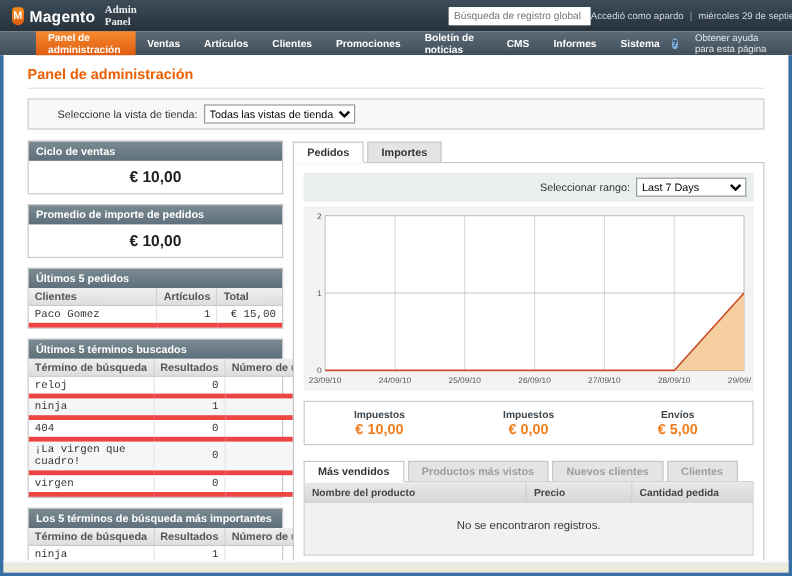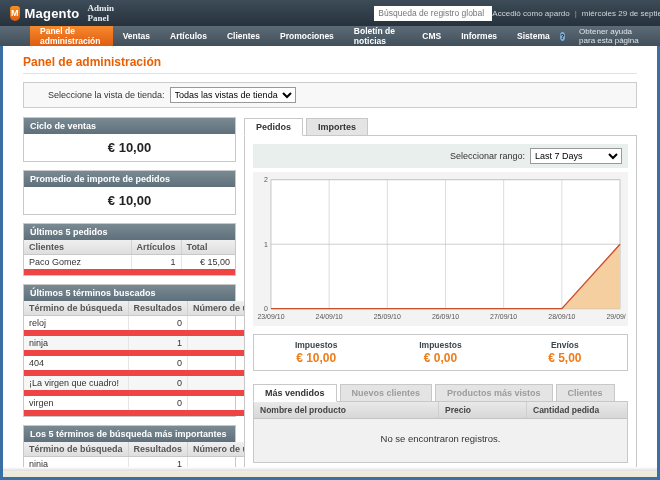--- a/index.html
+++ b/index.html
@@ -39,21 +39,21 @@
   .col-left { width:213px; flex:none; display:flex; flex-direction:column; gap:8px; }
   .col-right { flex:1; min-width:0; }
 
   
   .card { border:1px solid #c8c8c8; background:#fff; }
   .card-h { background:linear-gradient(#7a8a93,#5e707b); color:#fff; font-size:9px; font-weight:bold; padding:3px 6px; }
   .card-big { text-align:center; font-size:13px; font-weight:bold; padding:6px 0; color:#222; }
   table.mini { width:100%; border-collapse:collapse; font-size:9px; }
   table.mini th { background:linear-gradient(#efefef,#dedede); color:#555; font-weight:bold; text-align:left; padding:2px 5px; border-right:1px solid #d2d2d2; border-bottom:1px solid #c8c8c8; white-space:nowrap; }
   table.mini th:last-child { border-right:0; }
-  table.mini td { padding:2px 5px; border-right:1px solid #e6e6e6; border-bottom:6px solid #ef4444; color:#333; }
+  table.mini td { padding:2px 5px; border-right:1px solid #e6e6e6; border-bottom:4px solid #ef4444; color:#333;font-family:Liberation Mono, monospace; }
   table.mini td:last-child { border-right:0; }
   table.mini tr:nth-child(odd) td { background:#f6f6f6; }
   td.num, th.num { text-align:right; }
 
   
   .tabs { display:flex; gap:3px; }
   .tab { font-size:9px; font-weight:bold; padding:3px 11px; border:1px solid #c8c8c8; background:#e4e4e4; color:#333; cursor:pointer; position:relative; top:1px; }
   .tab.active { background:#fff; border-bottom-color:#fff; z-index:2; }
   .tab.dim { color:#9c9c9c; }
   .panel { border:1px solid #c8c8c8; background:#fff; padding:8px; position:relative; z-index:1; }
@@ -281,22 +281,22 @@
           </div>
           <div class="stat">
             <div class="lb">Envíos</div>
             <div class="vl">€ 5,00</div>
           </div>
         </div>
 
         <div class="lower">
           <div class="tabs">
             <div class="tab active">Más vendidos</div>
+            <div class="tab dim">Productos más vistos</div>
             <div class="tab dim">Nuevos clientes</div>
-            <div class="tab dim">Productos más vistos</div>
             <div class="tab dim">Clientes</div>
           </div>
           <div class="panel" style="padding:0">
             <div class="grid-head">
               <div class="gc-name">Nombre del producto</div>
               <div class="gc-price">Precio</div>
               <div class="gc-qty">Cantidad pedida</div>
             </div>
             <div class="grid-body">No se encontraron registros.</div>
           </div>

